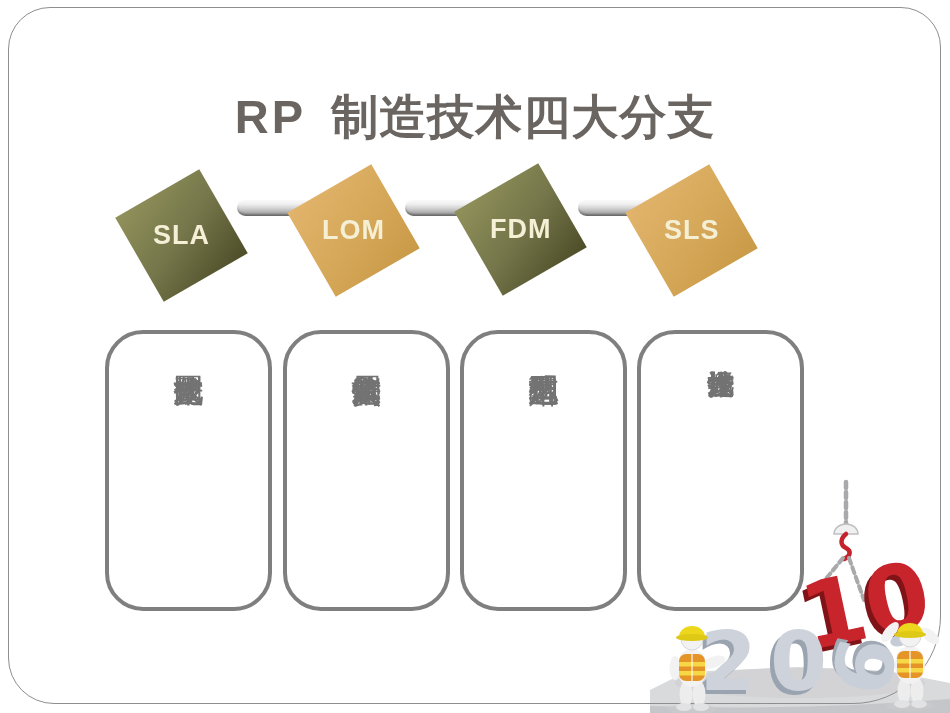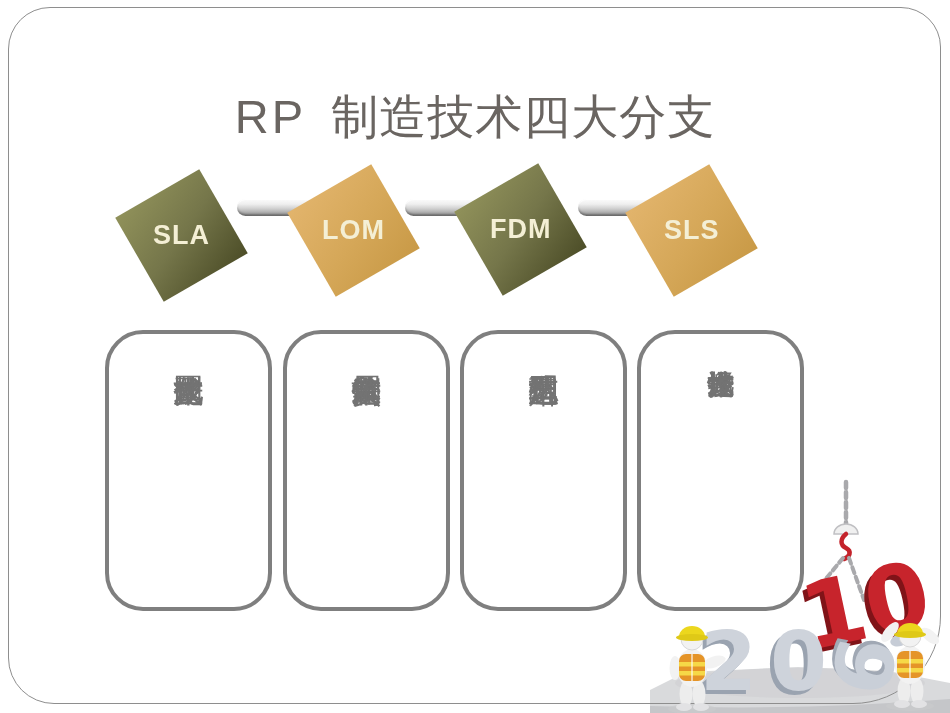--- a/index.html
+++ b/index.html
@@ -6,22 +6,22 @@
   body{width:950px;height:713px;font-family:"Liberation Sans","DejaVu Sans",sans-serif;}
   .slide{position:relative;width:950px;height:713px;background:#fff;overflow:hidden;}
 
   
   .frame{position:absolute;left:8px;top:7px;width:933px;height:697px;box-sizing:border-box;
          border:1.5px solid #8e8e8e;border-radius:42px 40px 88px 46px;z-index:2;}
 
   
   .title{position:absolute;top:86px;left:0;width:100%;margin:0;text-align:center;
          font-size:47px;color:#6a6561;z-index:3;}
-  .title .latin{font-weight:400;letter-spacing:3px;}
-  .title .cjk{font-weight:400;margin-left:12px;letter-spacing:1px;margin-top:38px;}
+  .title .latin{font-weight:700;letter-spacing:3px;}
+  .title .cjk{font-weight:700;margin-left:12px;letter-spacing:1px;margin-top:38px;}
 
   
   .rod{position:absolute;top:199px;height:17px;border-radius:9px;z-index:3;
        background:linear-gradient(#fcfcfc 0%,#efefef 30%,#d2d2d2 55%,#8f8f8f 100%);
        box-shadow:inset 0 1px 1px #ffffff, inset 0 -2px 2px rgba(0,0,0,.28);}
   .rod1{left:237px;width:125px;}
   .rod2{left:405px;width:122px;}
   .rod3{left:578px;width:124px;}
 
   

